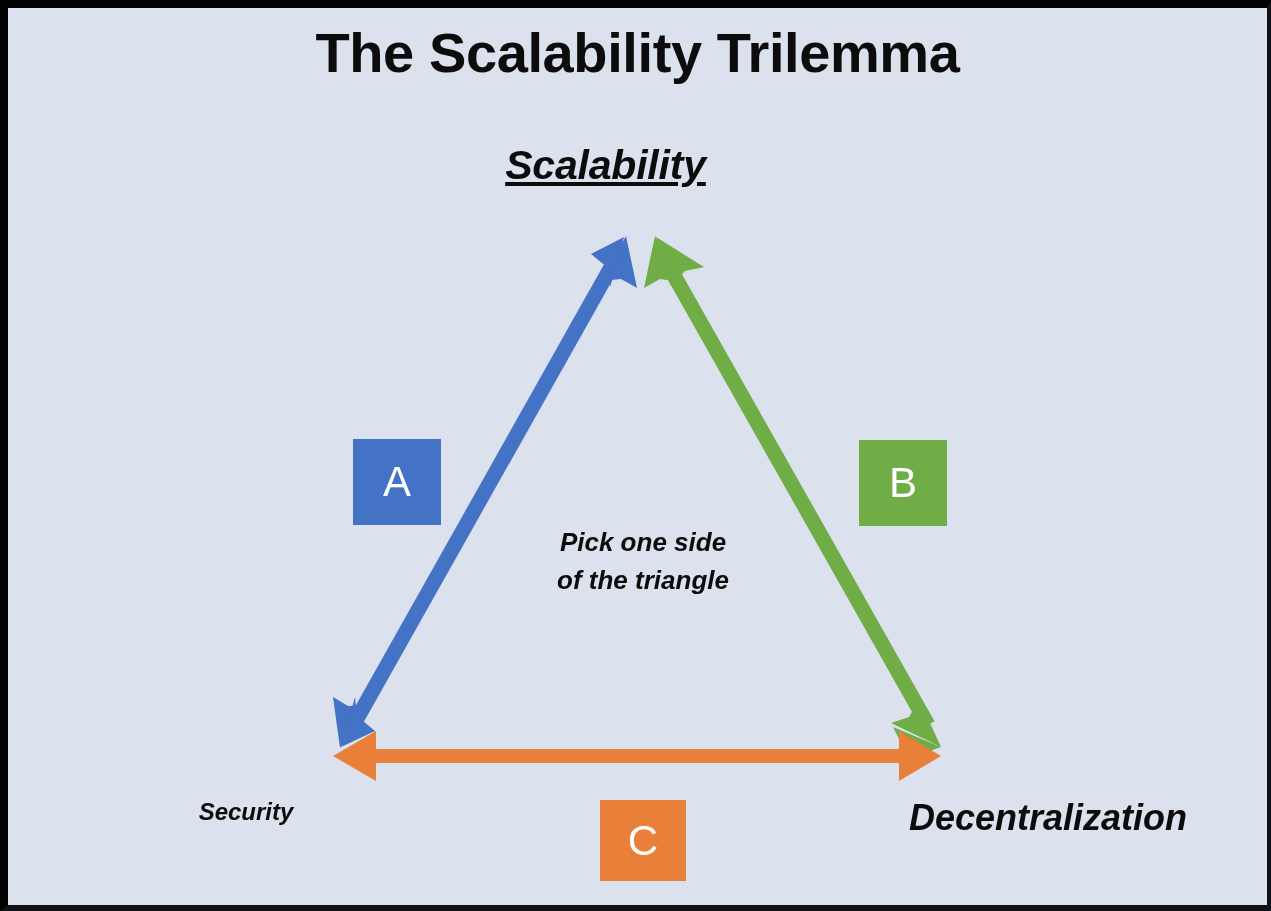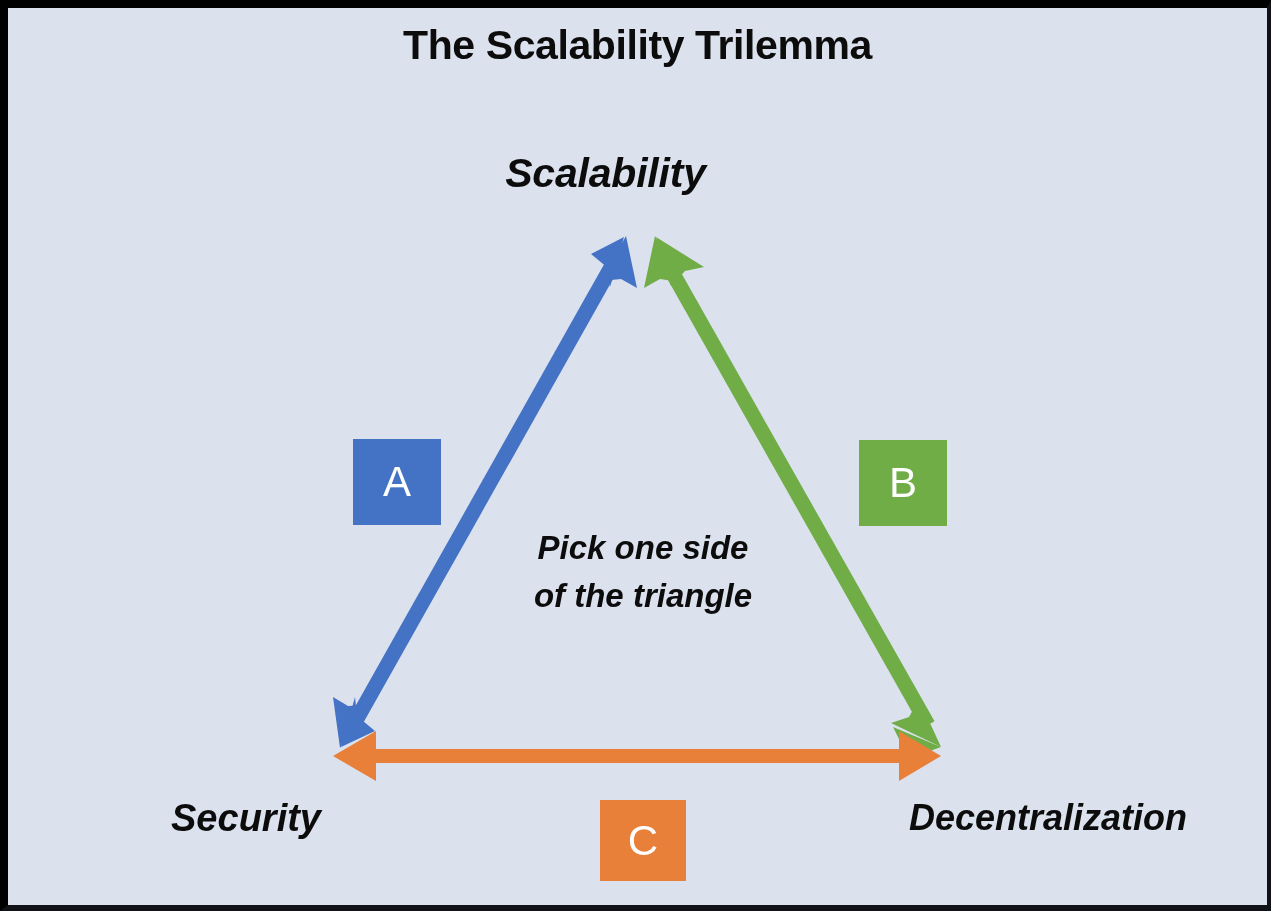--- a/index.html
+++ b/index.html
@@ -32,58 +32,59 @@
     position: absolute;
     color: #0c0c0c;
     white-space: pre;
     line-height: 1.05;
   }
   #title {
     left: 0;
     top: 16px;
     width: 1259px;
     text-align: center;
-    font-size: 41px;
+    font-size: 56px;
     font-weight: bold;
     letter-spacing: -0.4px;
   }
   #label-scalability {
     left: 0;
-    top: 144px;
+    top: 136px;
     width: 1195px;
     text-align: center;
     font-size: 41px;
     font-weight: bold;
     font-style: italic;
     letter-spacing: -0.2px;
+    text-decoration: underline;
   }
   #label-security {
     left: 128px;
     top: 791px;
     width: 220px;
     text-align: center;
-    font-size: 38px;
+    font-size: 24px;
     font-weight: bold;
     font-style: italic;
   }
   #label-decentralization {
     left: 840px;
     top: 791px;
     width: 400px;
     text-align: center;
     font-size: 36px;
     font-weight: bold;
     font-style: italic;
   }
   #center-note {
     left: 440px;
     top: 516px;
     width: 390px;
     text-align: center;
-    font-size: 33px;
+    font-size: 26px;
     font-weight: bold;
     font-style: italic;
     line-height: 1.45;
   }
   .side-box {
     position: absolute;
     display: flex;
     align-items: center;
     justify-content: center;
     color: #ffffff;

